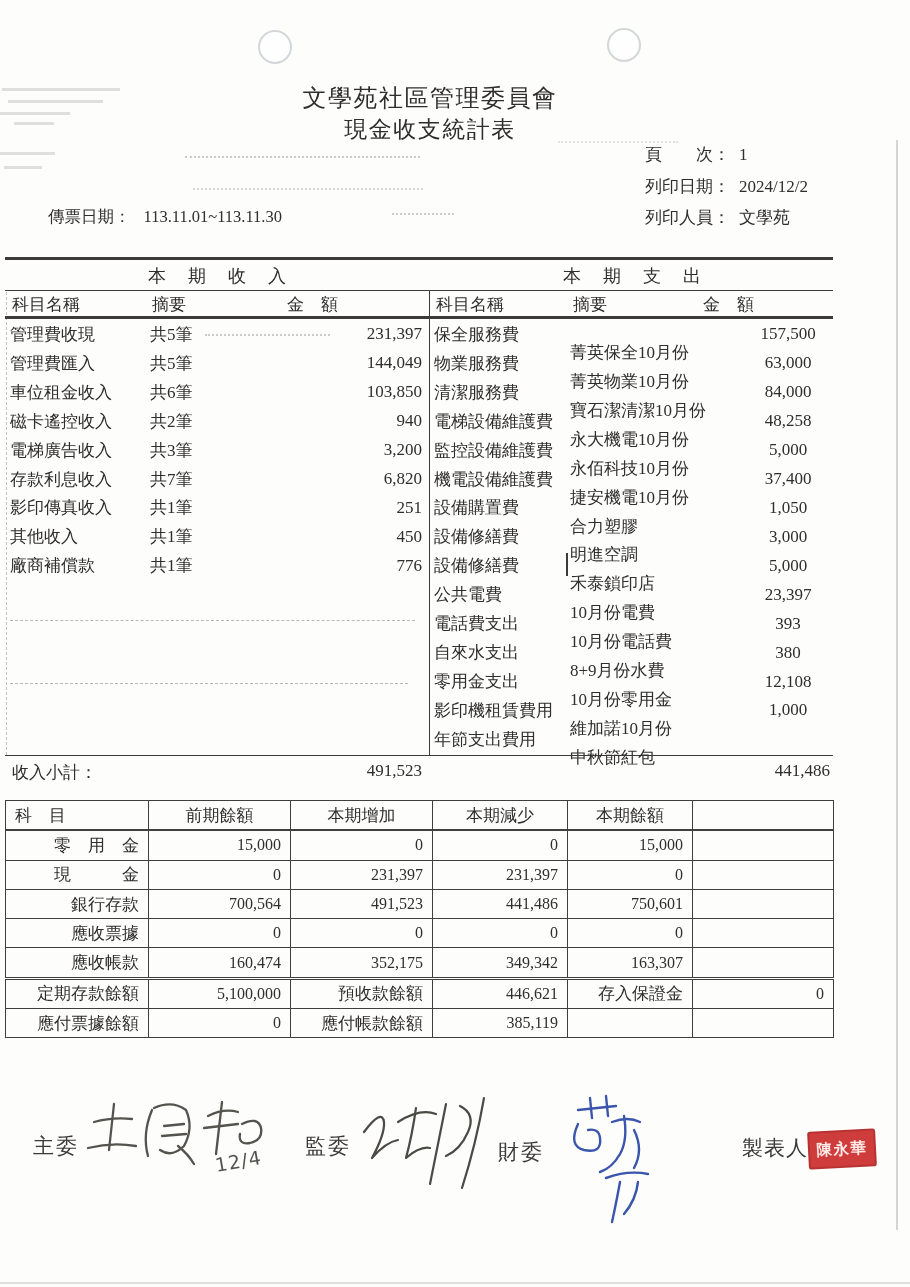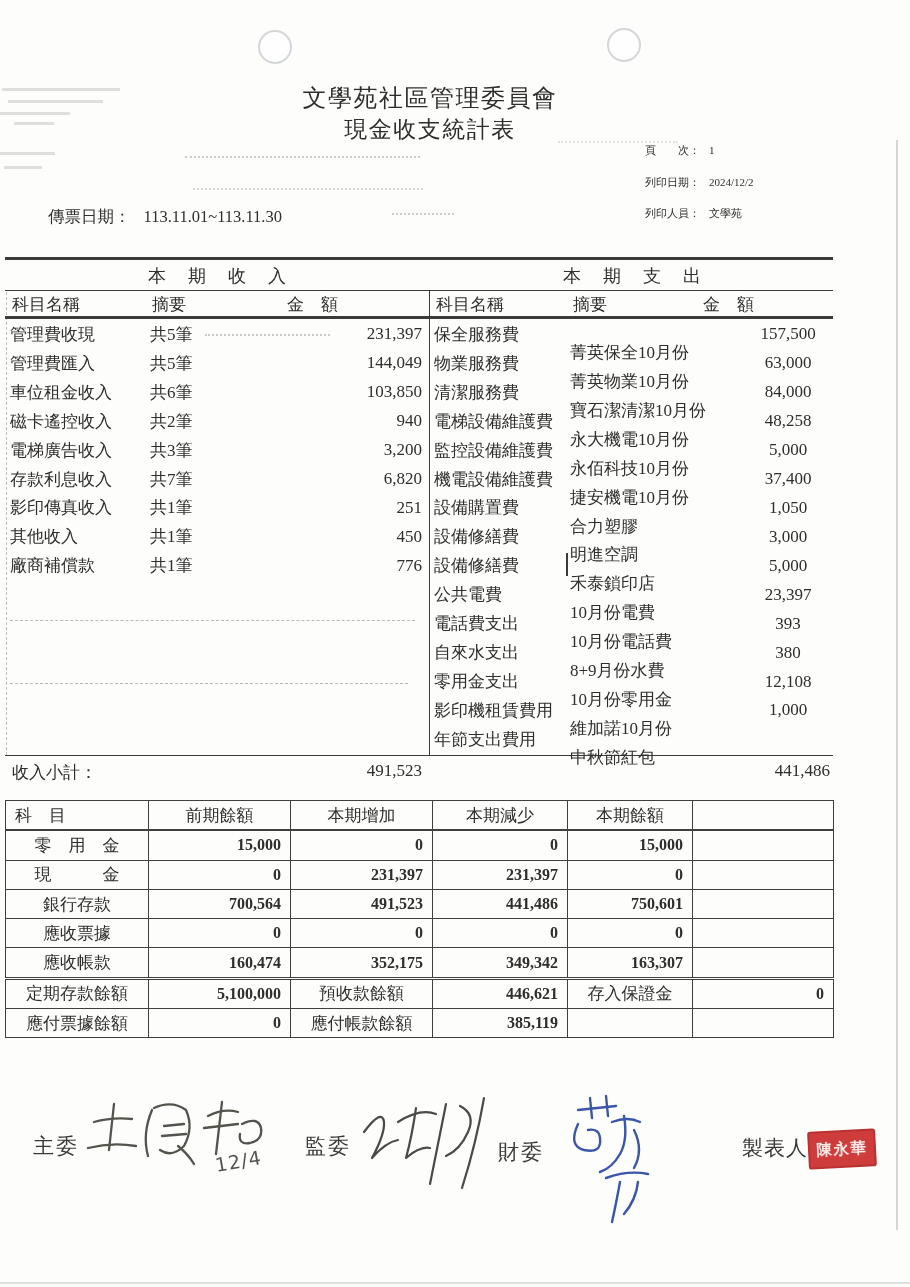--- a/index.html
+++ b/index.html
@@ -17,42 +17,42 @@
   .sm{position:absolute;background:#777;opacity:.22;filter:blur(.6px);height:3px;}
   .dots{position:absolute;border-top:2px dotted rgba(100,100,100,.32);height:0;}
   .dash{position:absolute;border-top:1.3px dashed rgba(90,90,88,.42);height:0;}
   .edge-v{position:absolute;background:rgba(160,163,168,.45);width:1.5px;}
   .edge-h{position:absolute;background:rgba(200,200,198,.55);height:1.5px;}
   
   .title1{position:absolute;left:0;top:82;width:860px;text-align:center;
     font-size:24px;letter-spacing:1.5px;top:82px;}
   .title2{position:absolute;left:0;top:114px;width:860px;text-align:center;
     font-size:23px;letter-spacing:1.5px;}
-  .meta-line{position:absolute;font-size:11px;white-space:nowrap;}
+  .meta-line{position:absolute;font-size:17px;white-space:nowrap;}
   .meta-line .val{margin-left:9px;}
   
   .hline{position:absolute;background:#3c3b39;}
   .vline{position:absolute;background:#3c3b39;width:1.3px;}
   .sec-head{position:absolute;font-size:18px;letter-spacing:2px;white-space:nowrap;}
   .colhead{position:absolute;font-size:17px;white-space:nowrap;}
   .rows{position:absolute;}
   .row{display:flex;align-items:center;height:28.93px;font-size:17px;white-space:nowrap;}
   .rows-left .acct{width:140px;} .rows-left .summ{width:132px;font-family:Liberation Serif, serif;} .rows-left .amt{flex:1;text-align:right;}
   .rows-right .acct{width:136px;} .rows-right .summ{flex:1;margin-top:36px;} .rows-right .amt{width:84px;text-align:center;}
   .subrow{position:absolute;font-size:17px;}
   .tick{position:absolute;width:1.5px;background:#3c3b39;}
   
   table.bt{position:absolute;left:5px;top:800px;width:828px;border-collapse:collapse;
     table-layout:fixed;border:1.6px solid #403f3d;}
   table.bt td{border:1.2px solid #403f3d;height:28.3px;padding:0 9px;
     font-size:17px;white-space:nowrap;overflow:hidden;}
   table.bt tr.hd td{border-bottom:2px solid #403f3d;text-align:center;}
   table.bt tr.hd td:first-child{text-align:left;}
-  table.bt td.num{text-align:right;font-size:16px;font-weight:bold;}
-  table.bt td.subj{text-align:center;}
+  table.bt td.num{text-align:right;font-size:16px;}
+  table.bt td.subj{text-align:right;}
   table.bt tr.dbl td{border-top:3.5px double #403f3d;}
   
   .sig-label{position:absolute;font-size:21px;color:#3b3a38;letter-spacing:2px;}
   .sig-svg{position:absolute;overflow:visible;}
   .sig-svg path{fill:none;stroke-linecap:round;stroke-linejoin:round;}
   .chair-date{position:absolute;font-family:"DejaVu Sans",sans-serif;
     font-size:19px;color:#55534d;transform:rotate(-10deg);letter-spacing:1px;}
   .stamp{position:absolute;display:flex;align-items:center;justify-content:center;
     border-radius:3px;transform:rotate(-3deg);
     font-weight:bold;font-size:15.5px;letter-spacing:1.5px;

